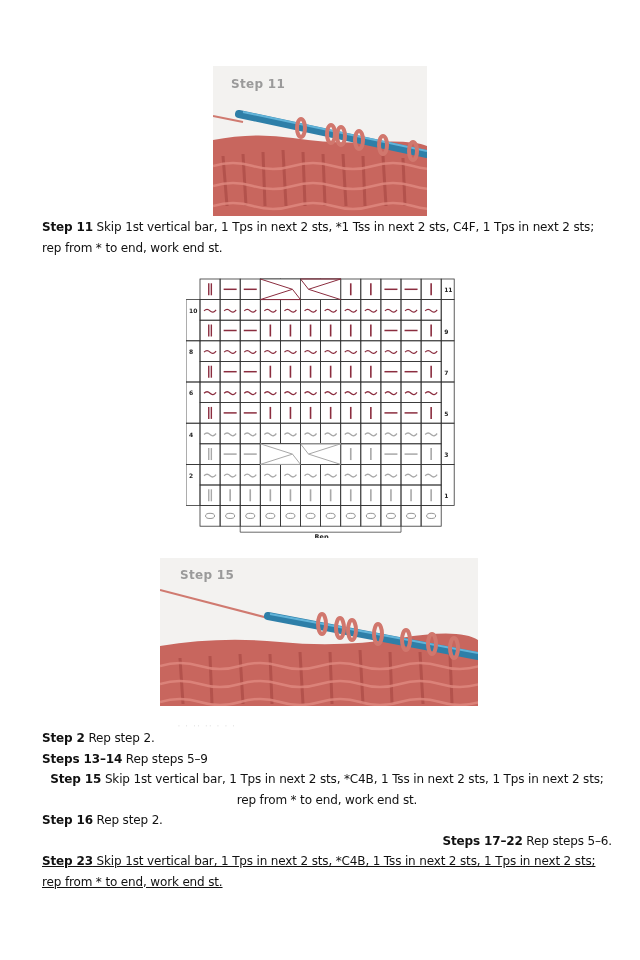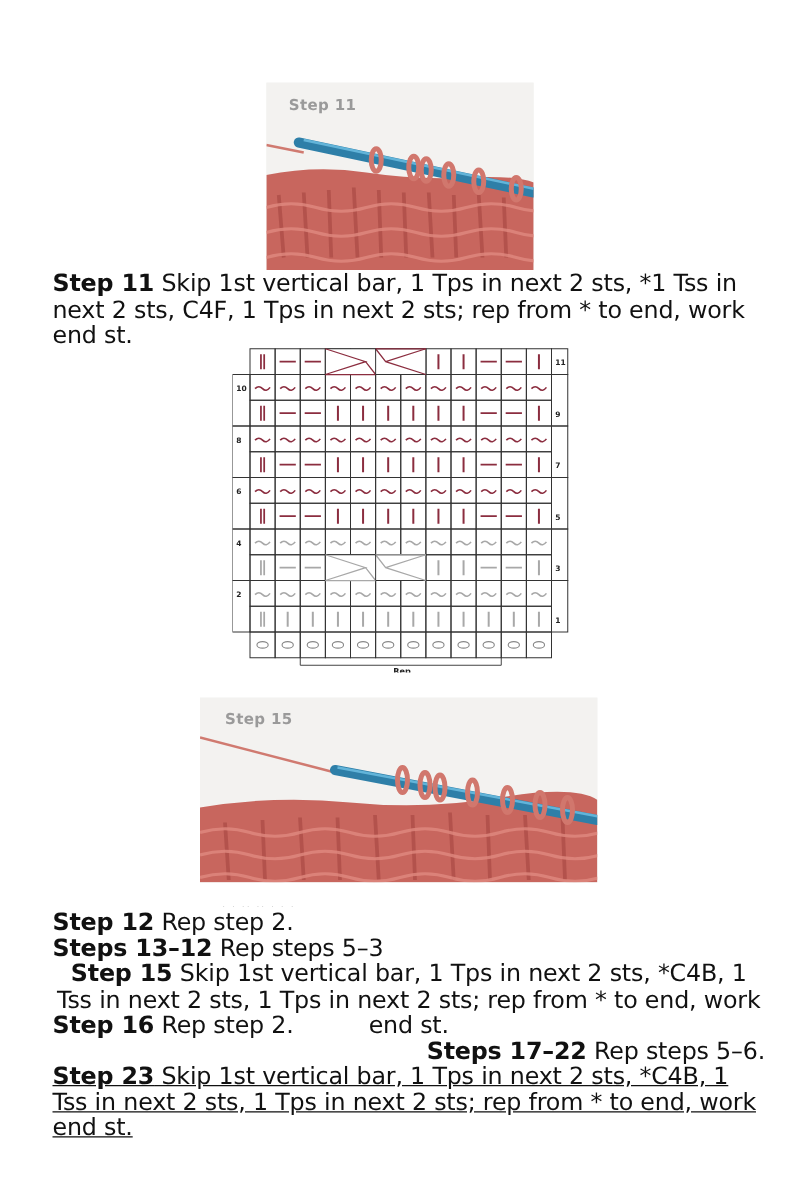--- a/index.html
+++ b/index.html
@@ -1,21 +1,21 @@
 <!DOCTYPE html>
 <html><head>
 <meta charset="utf-8">
 <style>
   html, body { margin:0; padding:0; background:#ffffff; }
   body { width:640px; height:960px; position:relative; overflow:hidden;
          font-family:"DejaVu Sans", sans-serif; color:#111; }
   .photo { position:absolute; overflow:hidden; background:#f4f3f1; }
   .photo-label { position:absolute; font-family:"DejaVu Sans", sans-serif; font-weight:bold;
                  color:#9a9a9a; font-size:12px; letter-spacing:0.3px; }
-  .para { position:absolute; left:42px; width:570px; font-size:19px; line-height:20.5px;
+  .para { position:absolute; left:42px; width:570px; font-size:12px; line-height:20.5px;
           color:#111; letter-spacing:-0.15px; }
   .para b { font-weight:bold; }
   .chart { position:absolute; left:186px; top:278px; width:270px; height:260px;text-align:center; }
   .ghost { position:absolute; left:178px; top:722px; font-size:6px; color:#c0c0c0; letter-spacing:2px; }
 </style>
 </head>
 <body>
 
 <div class="photo" style="left:213px; top:66px; width:214px; height:150px;">
   <svg width="214" height="150" viewBox="0 0 214 150">
@@ -399,24 +399,24 @@
       <ellipse cx="272" cy="86" rx="4" ry="10"></ellipse>
       <ellipse cx="294" cy="90" rx="4" ry="10"></ellipse>
     </g>
   </svg>
   <div class="photo-label" style="left:20px; top:10px;">Step 15</div>
 </div>
 
 <div class="ghost">· · ·· ·· · · ·</div>
 
 <div class="para" style="top:728px;">
-  <b>Step 12</b><span> Rep step 2.</span>
+  <b>Step 2</b><span> Rep step 2.</span>
 </div>
 <div class="para" style="top:748.5px;">
-  <b>Steps 13–12</b><span> Rep steps 5–3</span>
+  <b>Steps 13–14</b><span> Rep steps 5–9</span>
 </div>
 <div class="para" style="top:769px;text-align:center;">
   <b>Step 15</b><span> Skip 1st vertical bar, 1 Tps in next 2 sts, *C4B, 1 Tss in next 2 sts, 1 Tps in next 2 sts; rep from * to end, work end st.</span>
 </div>
 <div class="para" style="top:810px;">
   <b>Step 16</b><span> Rep step 2.</span>
 </div>
 <div class="para" style="top:830.5px;text-align:right;">
   <b>Steps 17–22</b><span> Rep steps 5–6.</span>
 </div>

